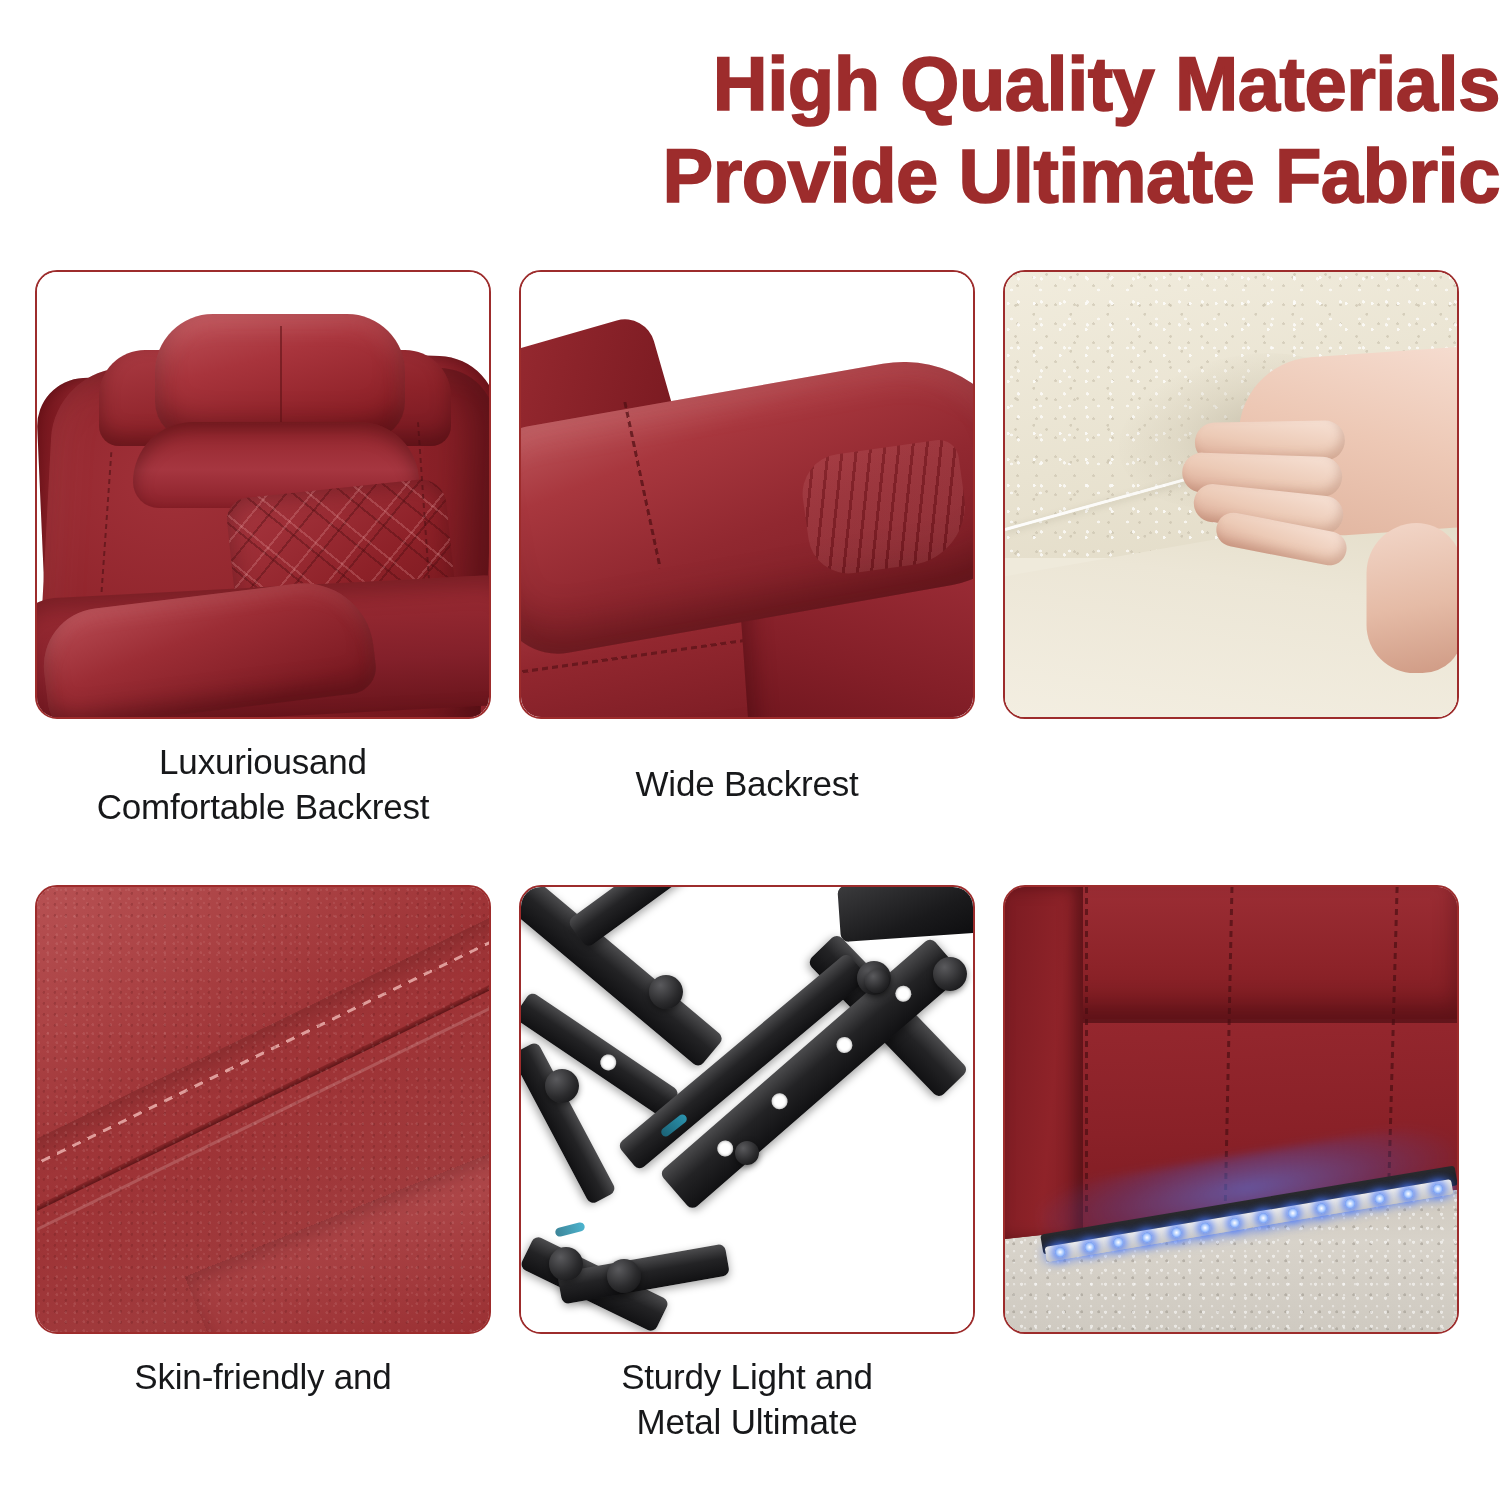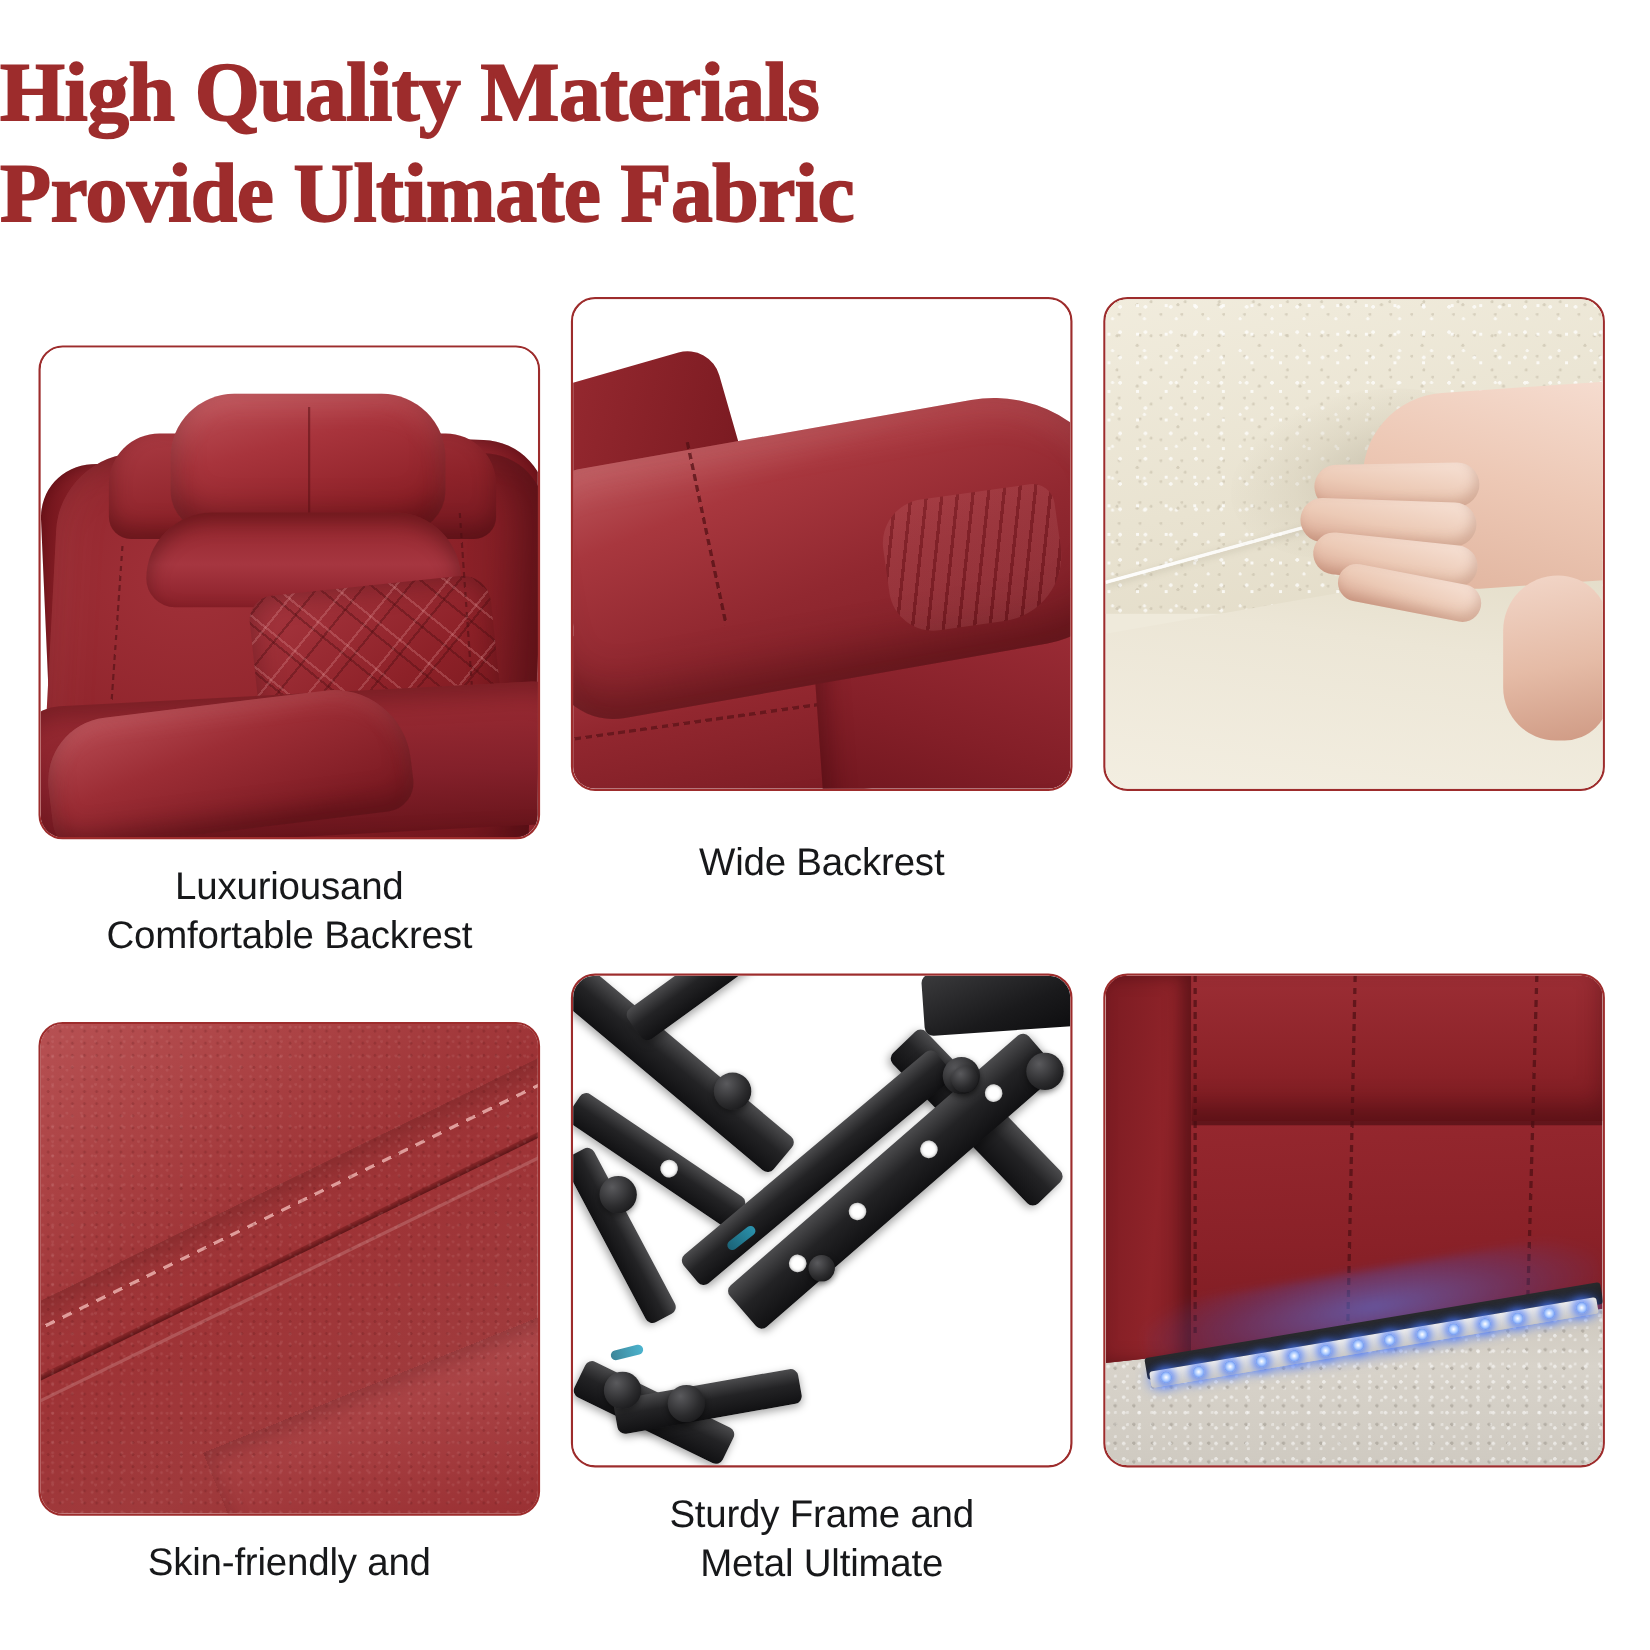--- a/index.html
+++ b/index.html
@@ -21,44 +21,44 @@
     height: 1500px;
     background: #ffffff;
   }
 
   
   #headline {
     position: absolute;
     top: 38px;
     left: 0;
     width: 1500px;
-    text-align: left;
+    text-align: right;
     color: #9d2c2c;
-    font-family: Liberation Serif, serif;
+    font-family: Liberation Sans, sans-serif;
     font-weight: bold;
     font-size: 76px;
     line-height: 92px;
     letter-spacing: -0.5px;
     -webkit-text-stroke: 1.6px #9d2c2c;
   }
   #headline .hl-line { display: block; white-space: nowrap; }
 
   
   #grid {
     position: absolute;
     top: 270px;
     left: 35px;
     width: 1433px;
     height: 1190px;
   }
   .feature-cell {
     position: absolute;
     width: 460px;
   }
-  .col-0 { left: 0px; margin-top: 44px; }
+  .col-0 { left: 0px; }
   .col-1 { left: 484px; }
   .col-2 { left: 968px; }
   .row-0 { top: 0px; }
   .row-1 { top: 615px; }
 
   .card {
     position: relative;
     width: 456px;
     height: 449px;
     border: 2px solid #9d2c2c;
@@ -559,21 +559,21 @@
           <div class="bolt" style="left:86px; top:372px;"></div>
           <div class="bolt sm" style="left:214px; top:254px;"></div>
           <div class="bolt sm" style="left:344px; top:82px;"></div>
 
           <div class="teal" style="left:138px; top:234px; transform:rotate(-38deg);"></div>
           <div class="teal" style="left:34px; top:338px; transform:rotate(-14deg);"></div>
 
         </div>
       </div>
       <div class="caption">
-        <span class="cap-line">Sturdy Frame and</span>
+        <span class="cap-line">Sturdy Light and</span>
         <span class="cap-line">Metal Ultimate</span>
       </div>
     </div>
 
     <div class="feature-cell col-2 row-1">
       <div class="card">
         <div class="card-media led-scene">
           <div class="led-floor"></div>
           <div class="led-body">
             <div class="led-backpillow"></div>

